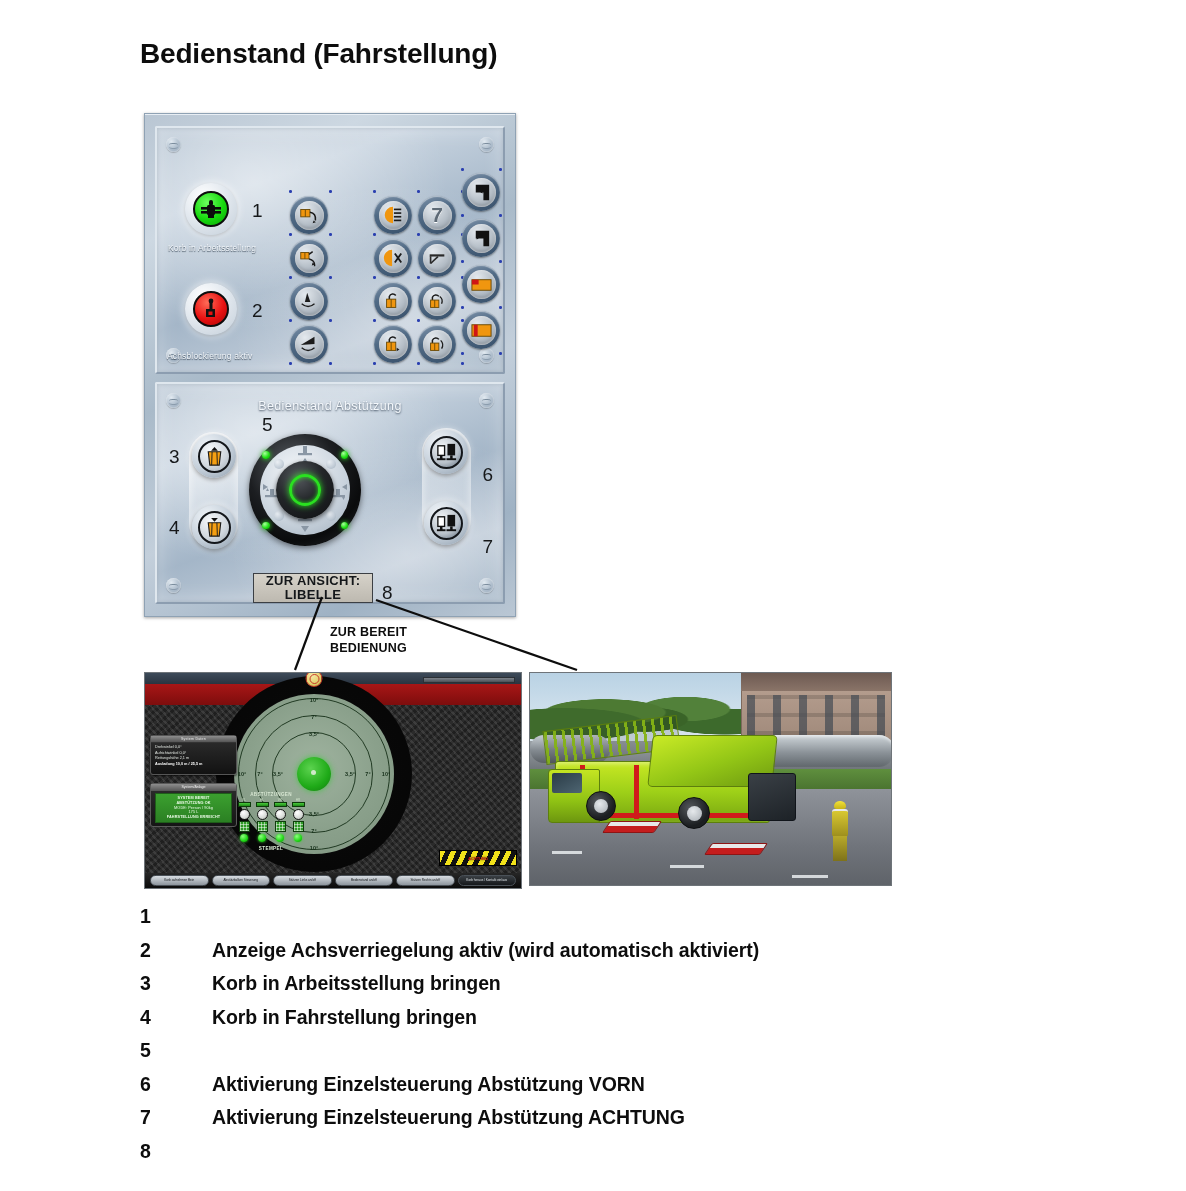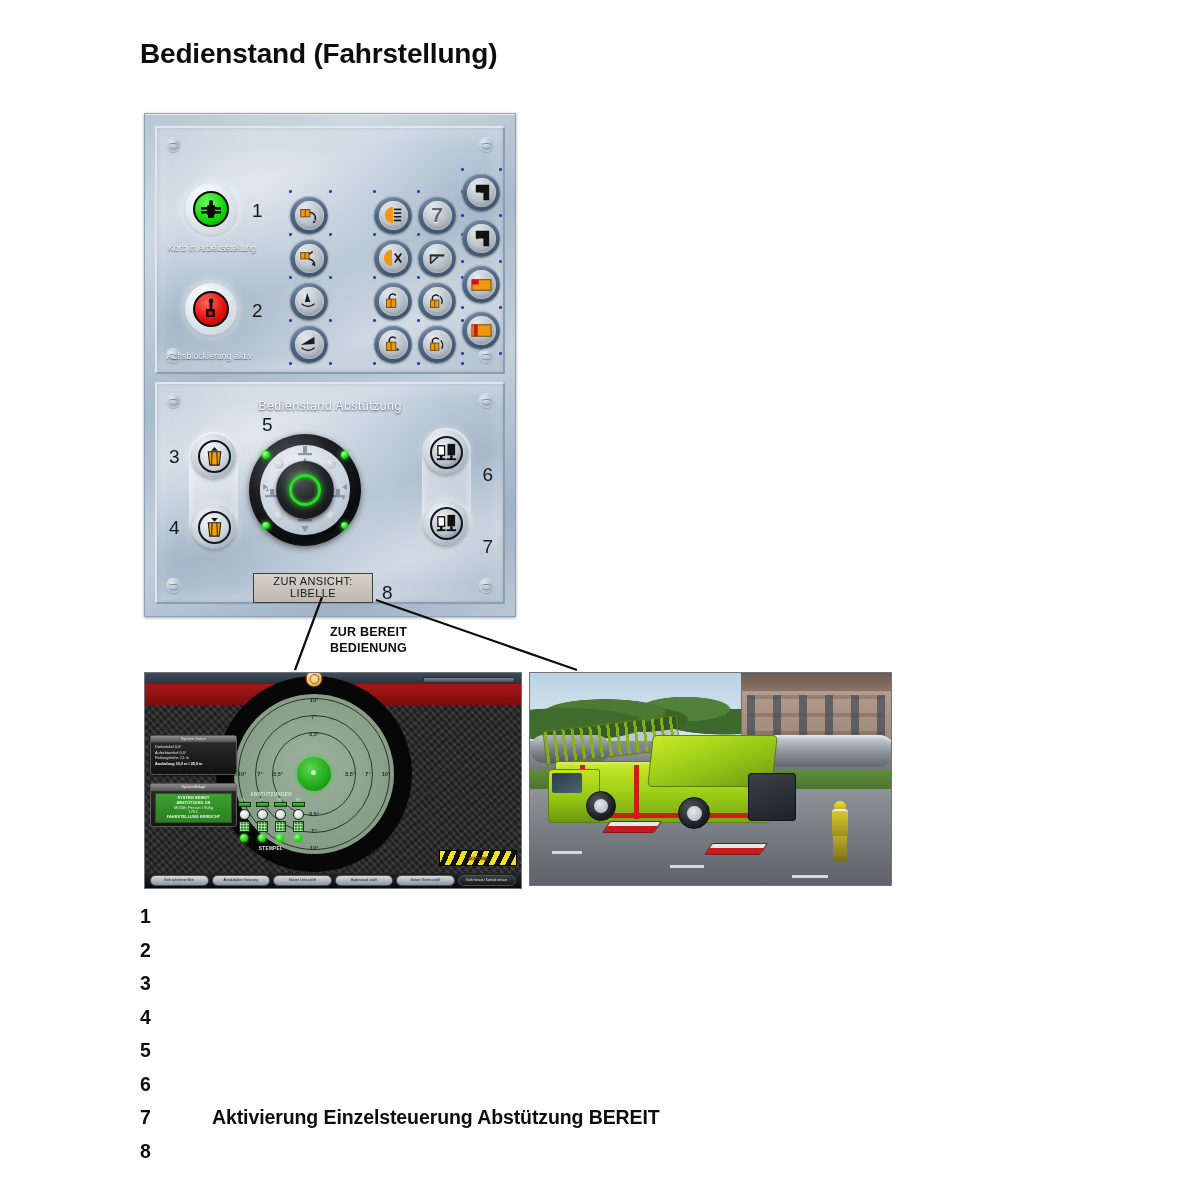--- a/index.html
+++ b/index.html
@@ -163,21 +163,21 @@
 
   
   #view-button{
     position:absolute; left:96px; top:189px; width:120px; height:30px;
     background:linear-gradient(180deg,#d6d2c9,#bdb9b0);
     border:1px solid #3b3f44;
     display:flex;flex-direction:column;align-items:center;justify-content:center;
     line-height:1.05;
   }
   #view-button span{
-    font-size:11px; color:#14171a; letter-spacing:.35px; font-weight:400;
+    font-size:13px; color:#14171a; letter-spacing:.35px; font-weight:700;
   }
 
   
   #leaders{ position:absolute; left:0; top:0; width:1186px;height:1191px; pointer-events:none; }
   #view-caption{
     position:absolute; left:330px; top:624px;
     font-size:12.5px; font-weight:bold; color:#0d0d0d; line-height:1.28;
     letter-spacing:.2px;
   }
 
@@ -894,33 +894,37 @@
     <div id="fm-legs"></div>
   </div>
 </div>
 
 <div id="legend">
   <div class="legend-row">
     <div class="legend-num">1</div>
   </div>
   <div class="legend-row">
     <div class="legend-num">2</div>
+    <div class="legend-txt">Anzeige Achsverriegelung aktiv (wird automatisch aktiviert)</div>
   </div>
   <div class="legend-row">
     <div class="legend-num">3</div>
+    <div class="legend-txt">Korb in Arbeitsstellung bringen</div>
   </div>
   <div class="legend-row">
     <div class="legend-num">4</div>
+    <div class="legend-txt">Korb in Fahrstellung bringen</div>
   </div>
   <div class="legend-row">
     <div class="legend-num">5</div>
   </div>
   <div class="legend-row">
     <div class="legend-num">6</div>
+    <div class="legend-txt">Aktivierung Einzelsteuerung Abstützung VORN</div>
   </div>
   <div class="legend-row">
     <div class="legend-num">7</div>
-    <div class="legend-txt">Aktivierung Einzelsteuerung Abstützung BEREIT</div>
+    <div class="legend-txt">Aktivierung Einzelsteuerung Abstützung ACHTUNG</div>
   </div>
   <div class="legend-row">
     <div class="legend-num">8</div>
   </div>
 </div>
 
 </body></html>

